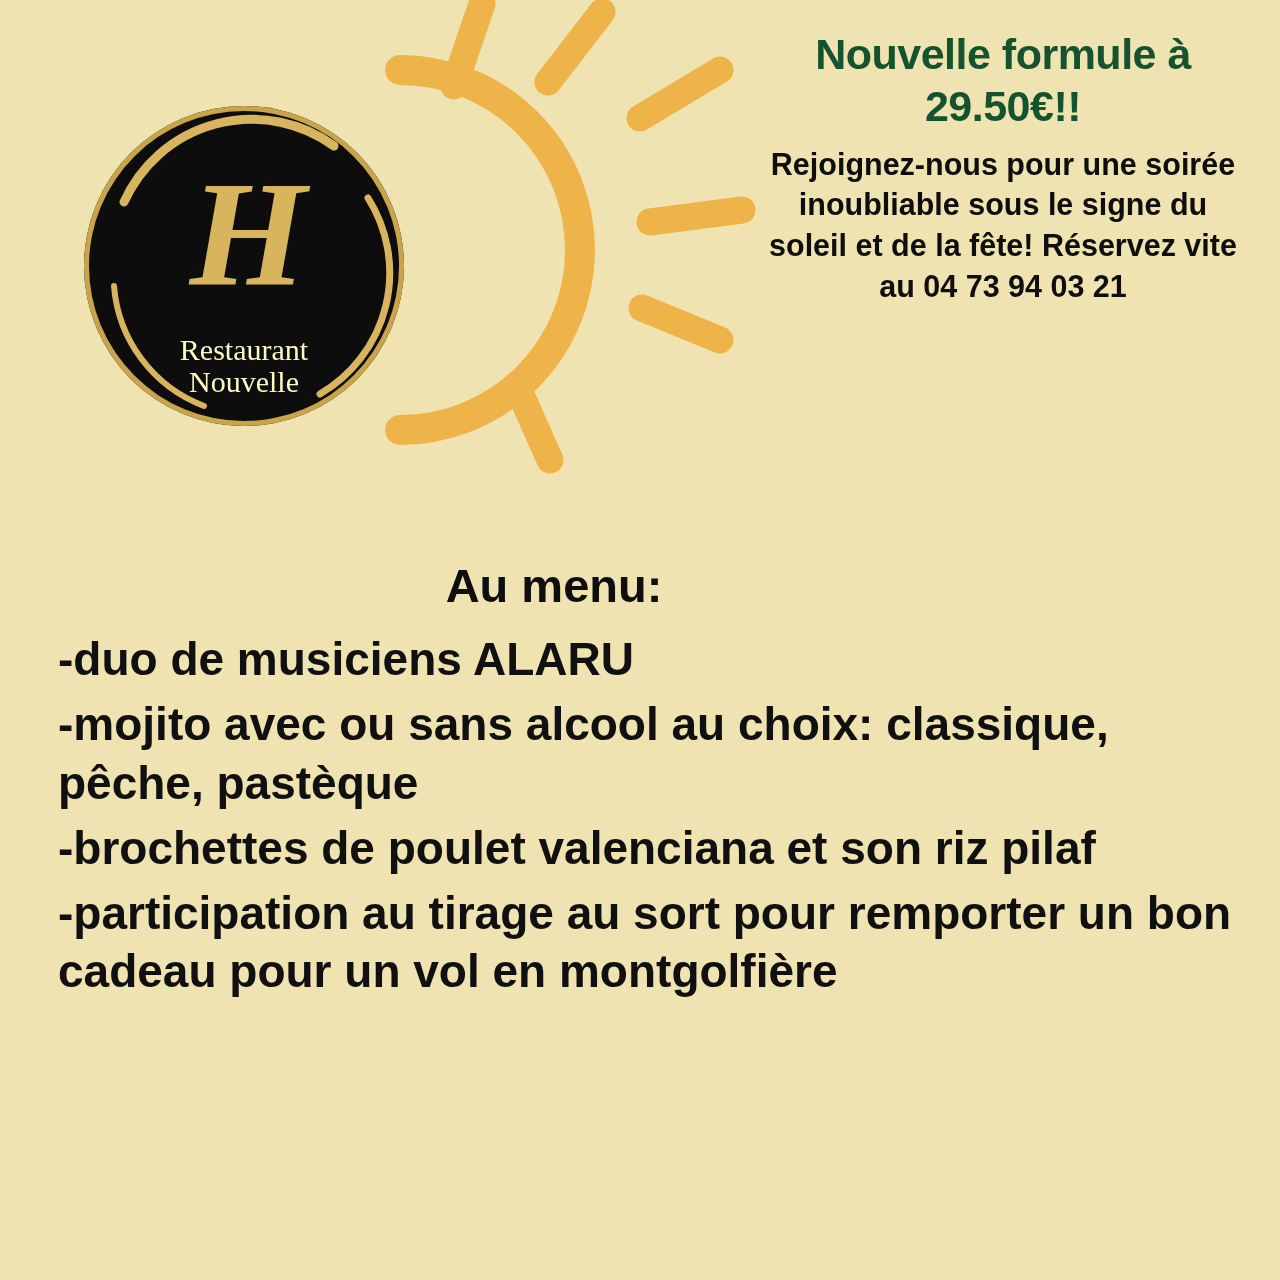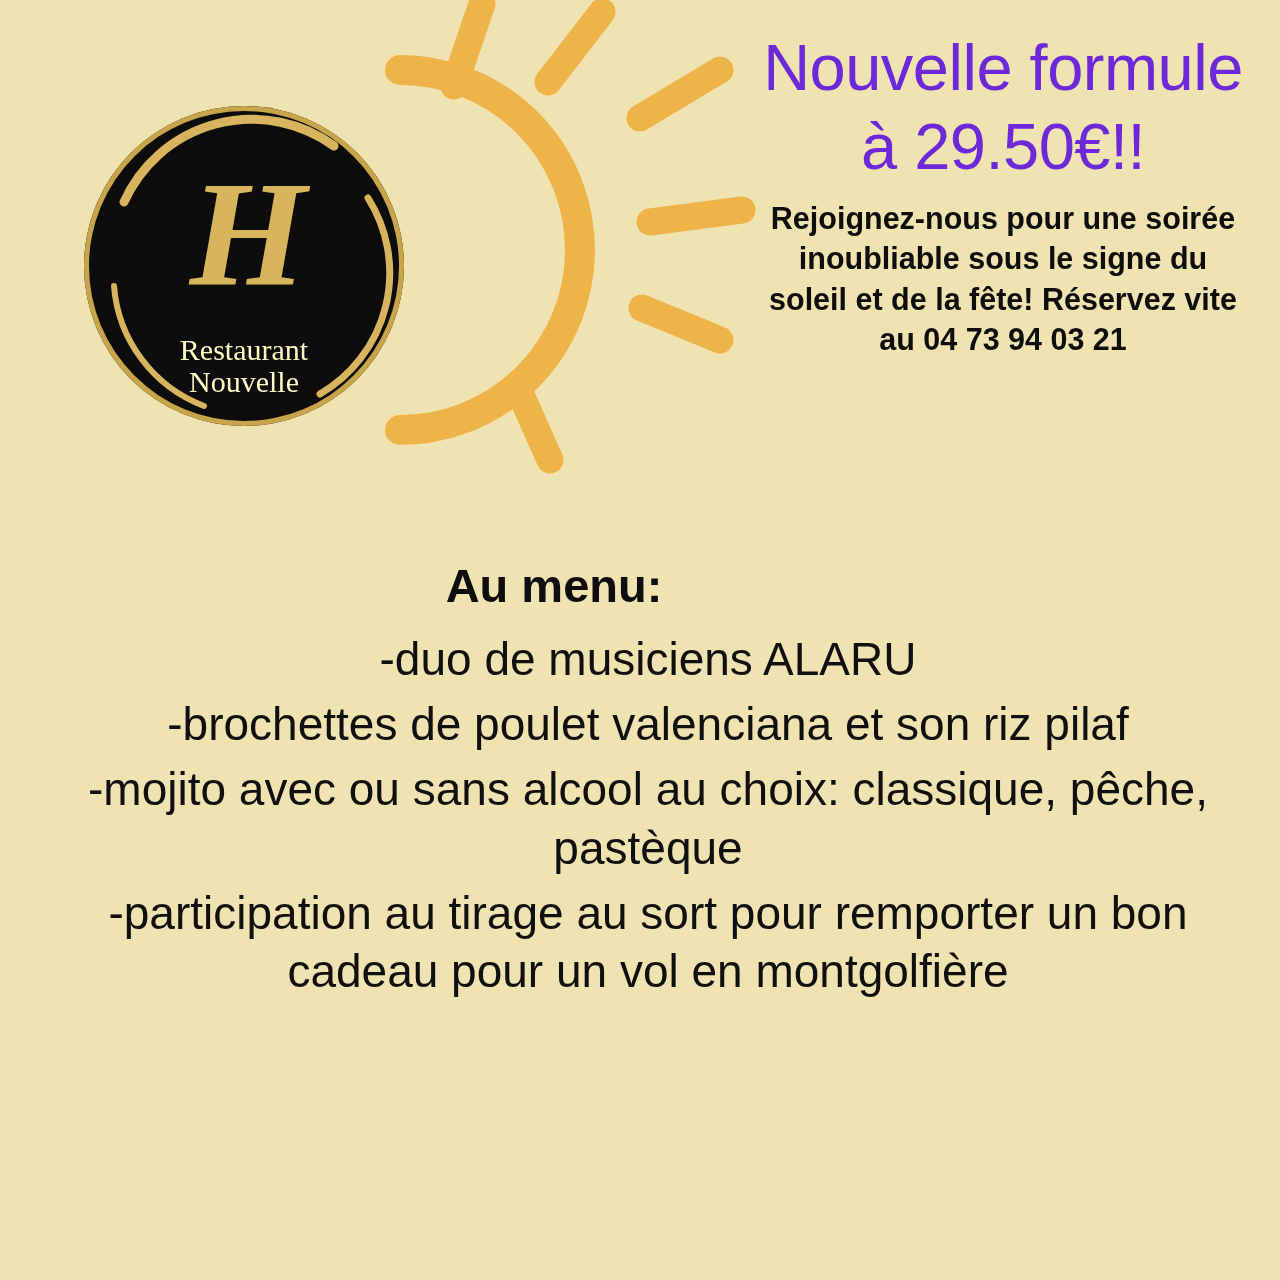--- a/index.html
+++ b/index.html
@@ -101,24 +101,24 @@
 
   
   .promo {
     position: absolute;
     right: 32px;
     top: 28px;
     width: 490px;
     text-align: center;
   }
   .promo-title {
-    font-size: 65px;
-    font-weight: 400;
+    font-size: 43px;
+    font-weight: 700;
     line-height: 1.22;
-    color: #6d28d9;
+    color: #14532d;
     letter-spacing: -0.5px;
   }
   .promo-body {
     margin-top: 11px;
     font-size: 30.5px;
     font-weight: 700;
     line-height: 1.33;
     color: #0e0e0e;
   }
 
@@ -134,25 +134,24 @@
     color: #0e0e0e;
   }
   .menu-list {
     position: absolute;
     left: 58px;
     top: 630px;
     width: 1180px;
   }
   .menu-item {
     font-size: 46px;
-    font-weight: 400;
+    font-weight: 700;
     line-height: 1.28;
     color: #101010;
     margin-bottom: 6px;
-    text-align: center;
   }
 </style>
 </head>
 <body>
 
 <div class="poster">
 
   <svg class="sun-graphic" viewBox="0 0 560 560" xmlns="http://www.w3.org/2000/svg">
     <g stroke="#eeb44a" stroke-linecap="round" fill="none">
 
@@ -183,18 +182,18 @@
   </div>
 
   <div class="promo">
     <div class="promo-title">Nouvelle formule à 29.50€!!</div>
     <div class="promo-body">Rejoignez-nous pour une soirée inoubliable sous le signe du soleil et de la fête! Réservez vite au 04 73 94 03 21</div>
   </div>
 
   <div class="menu-title">Au menu:</div>
   <div class="menu-list">
     <div class="menu-item">-duo de musiciens ALARU</div>
+    <div class="menu-item">-mojito avec ou sans alcool au choix: classique, pêche, pastèque</div>
     <div class="menu-item">-brochettes de poulet valenciana et son riz pilaf</div>
-    <div class="menu-item">-mojito avec ou sans alcool au choix: classique, pêche, pastèque</div>
     <div class="menu-item">-participation au tirage au sort pour remporter un bon cadeau pour un vol en montgolfière</div>
   </div>
 
 </div>
 
 </body></html>

